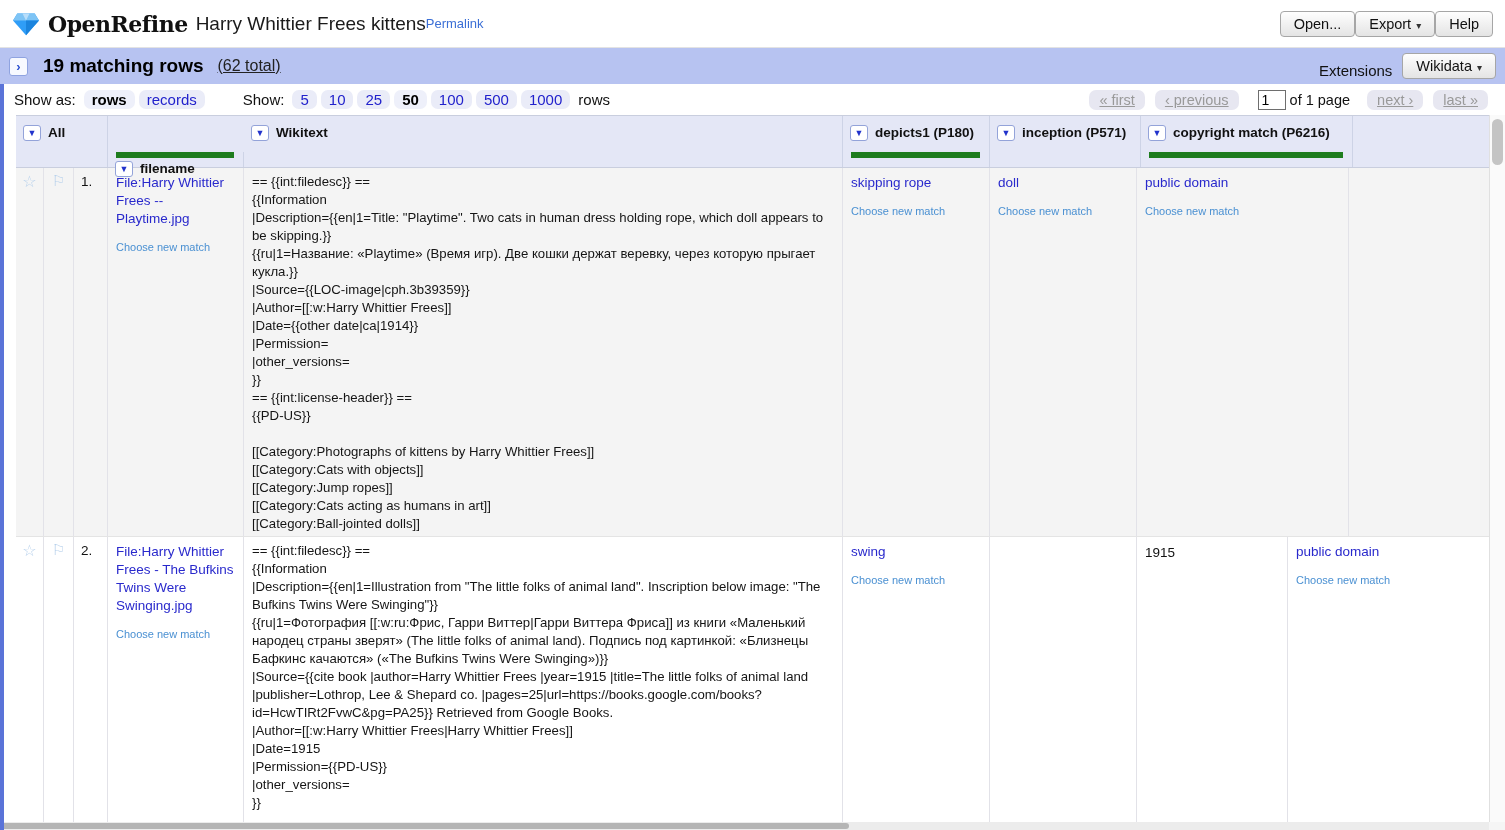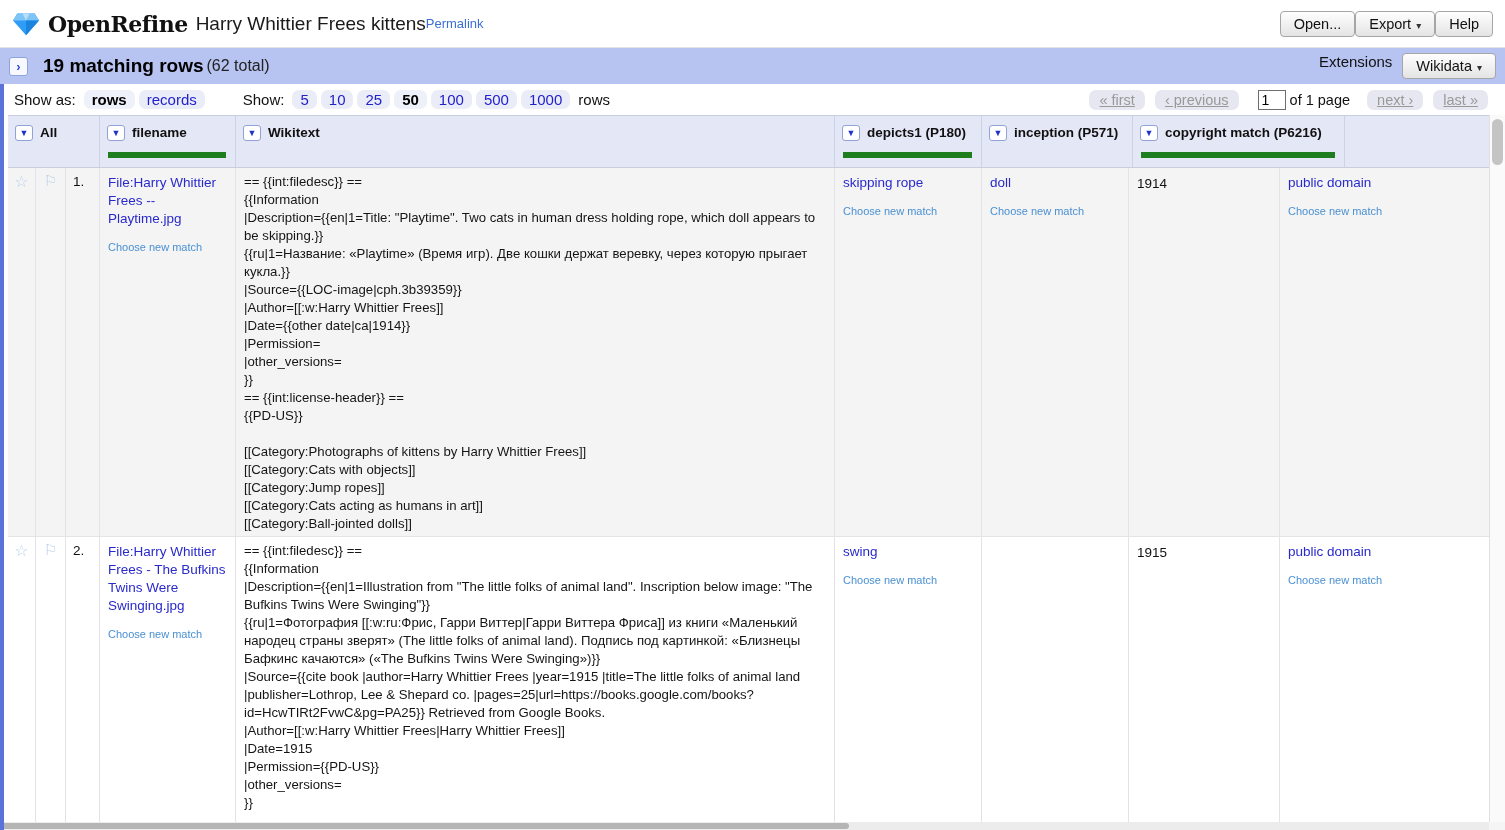--- a/index.html
+++ b/index.html
@@ -17,22 +17,22 @@
   .btn { font-family:"Liberation Sans", sans-serif; font-size:14.5px; padding:4px 13px;
     background:linear-gradient(#fefefe,#e4e4e4); border:1px solid #a6a6a6; border-radius:4px;
     color:#111; cursor:pointer; white-space:nowrap; }
   .btn .caret { font-size:10px; margin-left:5px; color:#333; }
 
   
   .summary-bar { height:36px; background:#b7c3f1; display:flex; align-items:center; padding:0 9px; }
   .chevron-btn { width:19px; height:19px; background:#f7f9ff; border:1px solid #8fa3e0; border-radius:3px;
     color:#2a4fd0; font-weight:bold; text-align:center; line-height:17px; font-size:13px; cursor:pointer; flex:0 0 auto; }
   .match-count { font-size:19px; font-weight:bold; margin-left:15px; color:#000; }
-  .total-count { font-size:16px; margin-left:3px; color:#222; }
-  .summary-right { margin-left:auto; display:flex; align-items:flex-start; gap:10px; }
+  .total-count { font-size:16px; margin-left:14px; color:#222;text-decoration:underline; }
+  .summary-right { margin-left:auto; display:flex; align-items:flex-end; gap:10px; }
   .extensions-label { font-size:15px; color:#111; }
 
   
   .toolbar { height:31px; display:flex; align-items:center; padding:0 12px 0 14px;
     background:#fff; font-size:15px; }
   .tb-label { margin-right:6px; }
   .pill { background:#eaecf8; border-radius:7px; padding:1px 8px; margin:0 2px;
     text-decoration:none; cursor:pointer; }
   .pill.link { color:#2222cc; }
   .pill.selected { color:#000; font-weight:bold; background:#eef0fa; cursor:default; }
@@ -40,21 +40,21 @@
   .rows-suffix { margin-left:6px; }
   .toolbar-right { margin-left:auto; display:flex; align-items:center; font-size:14.5px; }
   .page-pill { background:#e7e7f1; border-radius:7px; padding:2px 10px; margin:0 5px; color:#999; cursor:default;text-decoration:underline; }
   .page-input { width:28px; height:20px; border:1px solid #6e6e6e; font-size:14px; padding:1px 3px;
     margin:0 4px 0 14px; font-family:"Liberation Sans",sans-serif; }
   .of-label { margin-right:12px; }
 
   
   .grid-wrap { position:relative; height:715px; }
   .left-strip { position:absolute; left:0; top:-31px; width:4px; height:746px; background:#5a73d8; z-index:5; }
-  .grid { position:absolute; left:8px; top:0; width:1485px; height:715px; }
+  .grid { position:absolute; left:16px; top:0; width:1485px; height:715px; }
   .grid-header { display:flex; height:53px; background:#e4e7f6; border-top:1px solid #c9cede;
     border-bottom:1px solid #c9cede; }
   .gh-cell { position:relative; padding:7px 6px 0 7px; border-right:1px solid #cdd3e6; }
   .col-menu-btn { display:inline-block; width:18px; height:16px; background:#fff; border:1px solid #93a3d9;
     border-radius:3px; text-align:center; line-height:14px; font-size:9px; color:#2233cc;
     vertical-align:middle; cursor:pointer; }
   .gh-label { font-weight:bold; font-size:13.5px; margin-left:7px; vertical-align:middle; }
   .recon-bar { position:absolute; left:8px; right:9px; bottom:9px; height:6px; background:#1e7d1e; }
 
   .grid-body { height:662px; overflow:hidden; }
@@ -66,21 +66,21 @@
   .c-flag { width:30px; text-align:center; padding:4px 2px; }
   .c-idx  { width:34px; font-size:13.5px; padding-left:7px; }
   .c-file { width:136px; }
   .c-wiki { width:599px; padding-top:5px; }
   .c-dep1 { width:147px; }
   .c-dep2 { width:147px; }
   .c-incep{ width:151px; }
   .c-copy { width:212px; }
 
   .h-all  { width:92px; }
-  .h-file { width:136px; }
+  .h-file { width:136px;margin-top:36px; }
   .h-wiki { width:599px; }
   .h-dep1 { width:147px; }
   .h-dep2 { width:147px; }
   .h-incep{ width:151px; }
   .h-copy { width:212px; }
 
   .star-icon { color:#b9d2ec; font-size:16px; cursor:pointer; }
   .flag-icon { color:#b9d2ec; font-size:15px; cursor:pointer; }
   .file-link { display:block; color:#2929cc; font-size:13.5px; line-height:18px; text-decoration:none; cursor:pointer; }
   .value-link { display:block; color:#2929cc; font-size:13.5px; line-height:18px; text-decoration:none; cursor:pointer; }
@@ -212,23 +212,20 @@
 [[Category:Ball-jointed dolls]]</div>
         </div>
         <div class="cell c-dep1">
           <a class="value-link">skipping rope</a>
           <a class="action-link">Choose new match</a>
         </div>
         <div class="cell c-dep2">
           <a class="value-link">doll</a>
           <a class="action-link">Choose new match</a>
         </div>
-        <div class="cell c-incep">
-          <span class="plain-value">1914</span>
-        </div>
         <div class="cell c-copy">
           <a class="value-link">public domain</a>
           <a class="action-link">Choose new match</a>
         </div>
       </div>
 
       <div class="row" style="height:293px;">
         <div class="cell c-star"><span class="star-icon">☆</span></div>
         <div class="cell c-flag"><span class="flag-icon">⚐</span></div>
         <div class="cell c-idx">2.</div>

